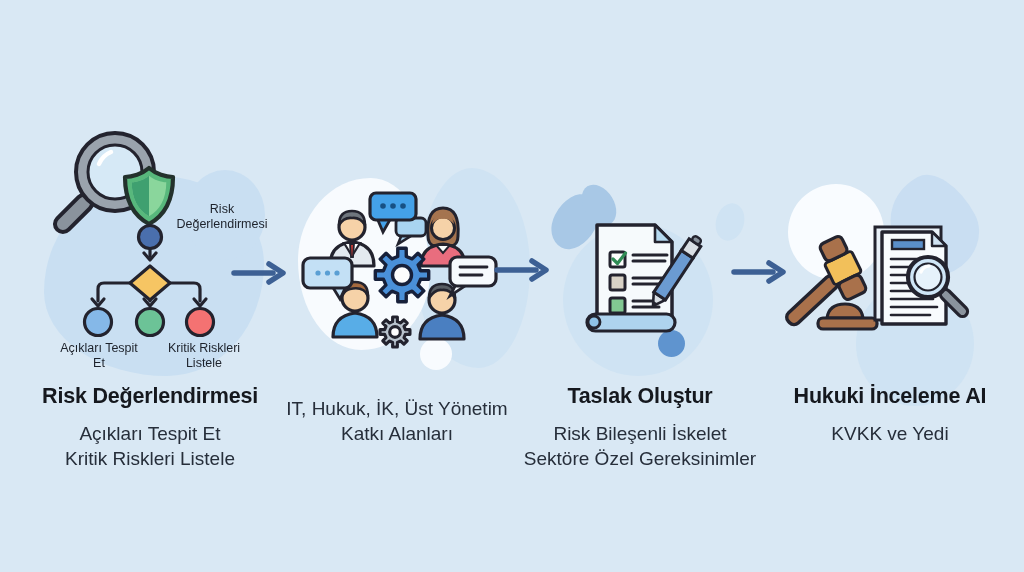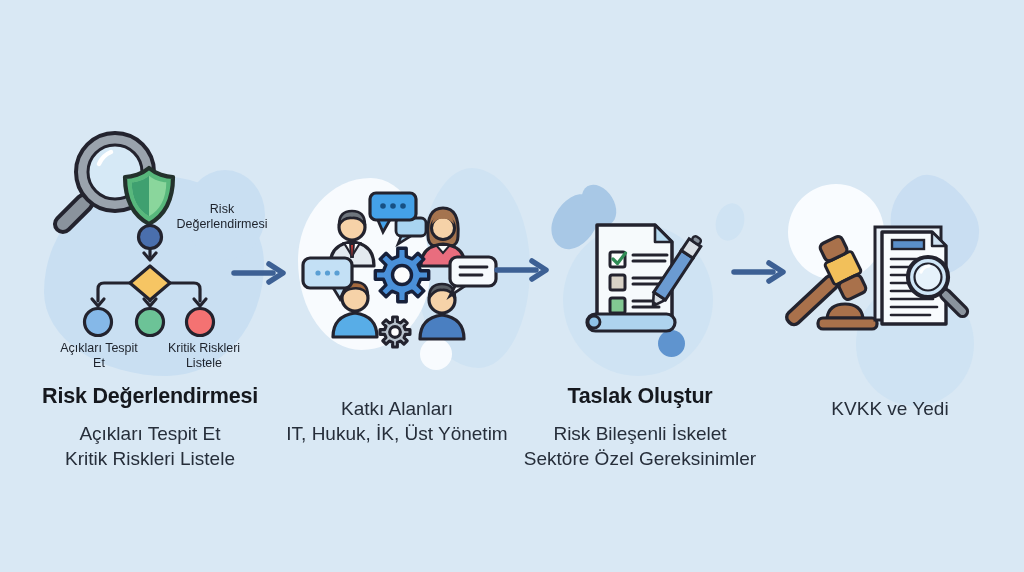--- a/index.html
+++ b/index.html
@@ -216,31 +216,32 @@
 
   <div class="step-text" style="left:18px;top:384px;width:264px;">
     <div class="step-title">Risk Değerlendirmesi</div>
     <div class="step-sub">
       <div>Açıkları Tespit Et</div>
       <div>Kritik Riskleri Listele</div>
     </div>
   </div>
   <div class="step-text" style="left:265px;top:384px;width:264px;">
     <div class="step-sub">
+      <div>IT, Hukuk, İK, Üst Yönetim</div>
       <div>Katkı Alanları</div>
-      <div>IT, Hukuk, İK, Üst Yönetim</div>
     </div>
   </div>
   <div class="step-text" style="left:508px;top:384px;width:264px;">
     <div class="step-title">Taslak Oluştur</div>
     <div class="step-sub">
       <div>Risk Bileşenli İskelet</div>
       <div>Sektöre Özel Gereksinimler</div>
     </div>
   </div>
   <div class="step-text" style="left:758px;top:384px;width:264px;">
+    <div class="step-title">Hukuki İnceleme AI</div>
     <div class="step-sub">
       <div>KVKK ve Yedi</div>
       <div></div>
     </div>
   </div>
 
 </div>
 
 </body></html>

